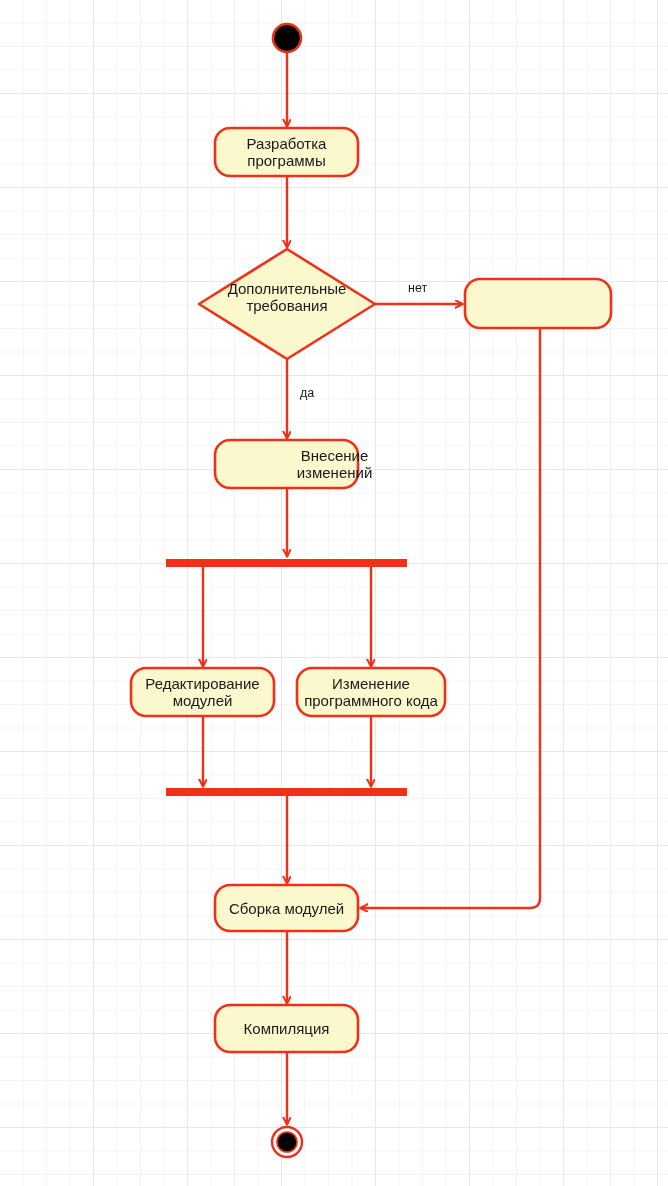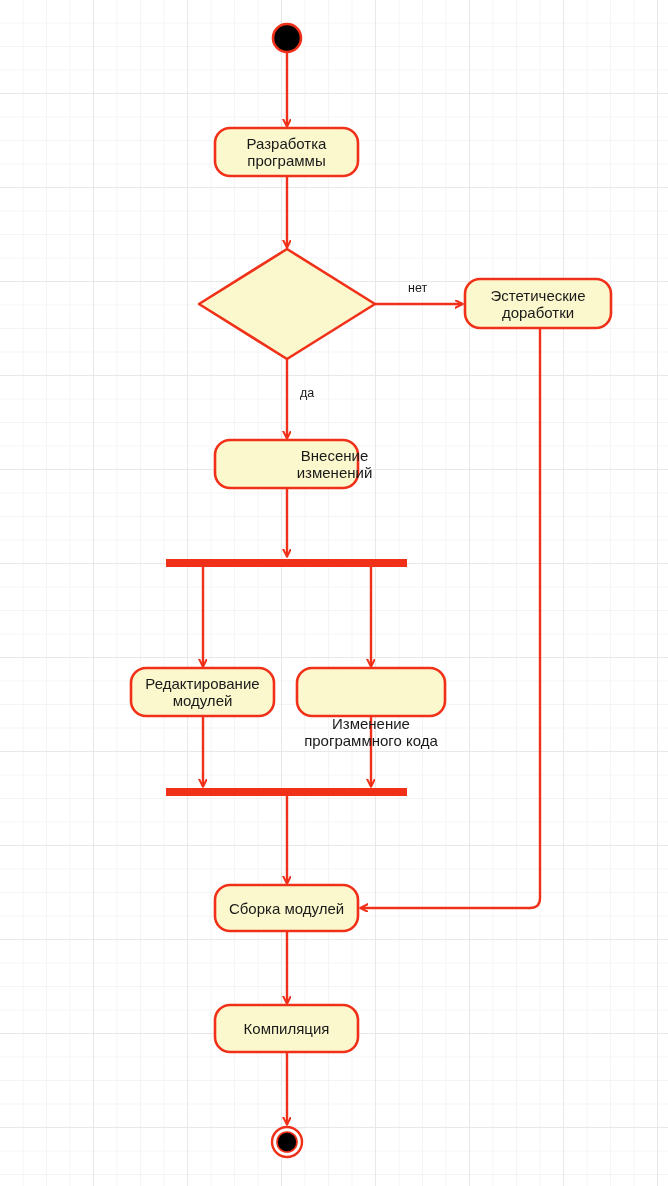--- a/index.html
+++ b/index.html
@@ -122,31 +122,31 @@
 
     <g>
       <circle cx="287" cy="1142" r="15" fill="#ffffff" stroke="#f03018" stroke-width="2.4"></circle>
       <circle cx="287" cy="1142" r="10" fill="#000000" stroke="#f03018" stroke-width="1.6"></circle>
     </g>
   </svg>
 
   <div class="node-label" style="left:215px; top:128px; width:143px; height:48px;">Разработка
 программы</div>
 
+  <div class="node-label" style="left:192px; top:276px; width:190px; height:42px;">Дополнительные
+требования</div>
 
-  <div class="node-label" style="left:465px; top:279px; width:146px; height:49px;">Эстетические
-доработки</div>
 
   <div class="node-label" style="left:215px; top:440px; width:143px; height:48px;padding-left:48px;">Внесение
 изменений</div>
 
   <div class="node-label" style="left:131px; top:668px; width:143px; height:48px;">Редактирование
 модулей</div>
 
-  <div class="node-label" style="left:297px; top:668px; width:148px; height:48px;margin-top:40px;">Изменение
+  <div class="node-label" style="left:297px; top:668px; width:148px; height:48px;">Изменение
 программного кода</div>
 
   <div class="node-label" style="left:215px; top:885px; width:143px; height:46px;">Сборка модулей</div>
 
   <div class="node-label" style="left:215px; top:1005px; width:143px; height:47px;">Компиляция</div>
 
   <div class="edge-label" style="left:408px; top:281px;">нет</div>
 
   <div class="edge-label" style="left:300px; top:386px;text-align:center;">да</div>
 

